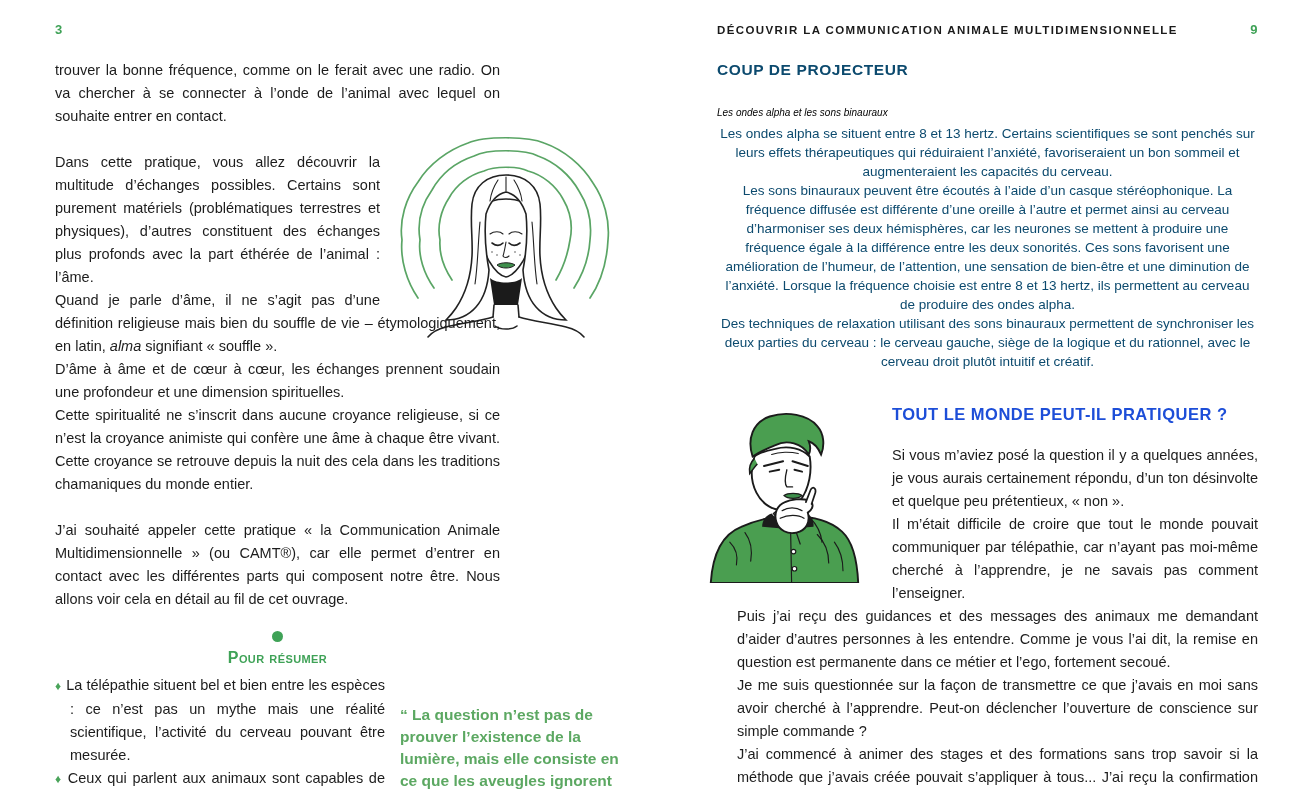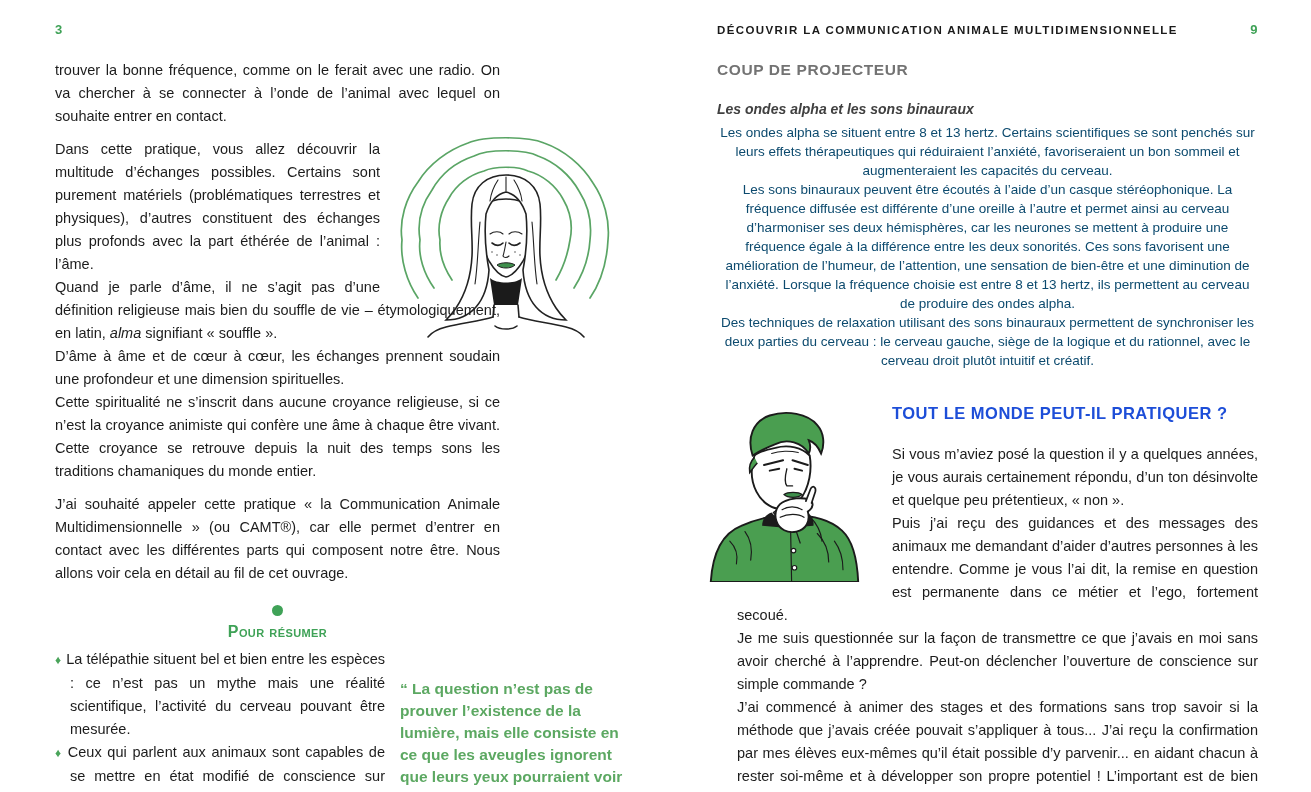--- a/index.html
+++ b/index.html
@@ -15,21 +15,21 @@
   
   .pagenum { font-size:13px; font-weight:bold; color:#3fa257; letter-spacing:0.5px; }
   p.body {
     font-size:14.5px; line-height:23px; text-align:justify; color:#1c1c1c;
   }
   i { font-style:italic; }
 
   
   .page-left { position:absolute; left:55px; top:22px; width:445px; }
   .page-left .pagenum { margin-bottom:22px; }
-  .p-gap { margin-top:10px; }
+  .p-gap { margin-top:23px; }
 
   .woman-float {
     float:right; width:228px; height:178px;
     margin-left:14px; margin-right:-122px; margin-top:2px; margin-bottom:-16px;
   }
   .woman-float svg { width:228px; height:208px; display:block; }
 
   .resume-title {
     margin-top:20px; margin-bottom:7px;
     display:flex; align-items:center; gap:7px;flex-direction:column;
@@ -54,24 +54,24 @@
   .page-right { position:absolute; left:717px; top:22px; width:541px; }
   .running-header {
     display:flex; justify-content:space-between; align-items:baseline; gap:14px;
   }
   .rh-title {
     font-size:11.5px; font-weight:bold; letter-spacing:1.4px; color:#1a1a1a;
     text-transform:uppercase;
   }
   .spotlight { margin-top:24px; }
   .spotlight-title {
-    color:#737373; font-size:15.5px; font-weight:bold; letter-spacing:0.6px; margin-bottom:22px;
+    color:#0c4a6e; font-size:15.5px; font-weight:bold; letter-spacing:0.6px; margin-bottom:28px;
   }
   .spotlight-subtitle {
-    color:#404040; font-size:14px; font-weight:bold; font-style:italic; margin-bottom:6px;
+    color:#000000; font-size:10px; font-weight:normal; font-style:italic; margin-bottom:6px;
   }
   p.green {
     color:#0c4a6e; font-size:13.5px; line-height:19px; text-align:center;
   }
   .practice { margin-top:34px; padding-left:20px; }
   .man-float {
     float:left; width:168px; height:176px;
     margin-left:-37px; margin-right:24px; margin-top:2px; margin-bottom:8px;
   }
   .man-float svg { width:168px; height:176px; display:block; }
@@ -129,21 +129,21 @@
             <path d="M125 187 C138 191 156 193 172 197 C180 199 186 202 190 207"></path>
             <path d="M101 196 C106 200 118 200 123 196"></path>
           </g>
         </g>
       </svg>
     </div>
 
     <p class="body p-gap">Dans cette pratique, vous allez découvrir la multitude d’échanges possibles. Certains sont purement matériels (problématiques terrestres et physiques), d’autres constituent des échanges plus profonds avec la part éthérée de l’animal : l’âme.</p>
     <p class="body"><span>Quand je parle d’âme, il ne s’agit pas d’une définition religieuse mais bien du souffle de vie – étymologiquement, en latin, </span><i>alma</i><span> signifiant « souffle ».</span></p>
     <p class="body">D’âme à âme et de cœur à cœur, les échanges prennent soudain une profondeur et une dimension spirituelles.</p>
-    <p class="body">Cette spiritualité ne s’inscrit dans aucune croyance religieuse, si ce n’est la croyance animiste qui confère une âme à chaque être vivant. Cette croyance se retrouve depuis la nuit des temps sons les traditions chamaniques du monde entier.</p>
+    <p class="body">Cette spiritualité ne s’inscrit dans aucune croyance religieuse, si ce n’est la croyance animiste qui confère une âme à chaque être vivant. Cette croyance se retrouve depuis la nuit des cela dans les traditions chamaniques du monde entier.</p>
     <p class="body p-gap">J’ai souhaité appeler cette pratique « la Communication Animale Multidimensionnelle » (ou CAMT®), car elle permet d’entrer en contact avec les différentes parts qui composent notre être. Nous allons voir cela en détail au fil de cet ouvrage.</p>
 
     <div class="resume-title">
       <span class="resume-dot"></span>
       <span class="resume-label">Pour résumer</span>
     </div>
 
     <div class="quote-float">
       <p class="quote-text">“ La question n’est pas de prouver l’existence de la lumière, mais elle consiste en ce que les aveugles ignorent que leurs yeux pourraient voir quelque chose. ”</p>
 
@@ -205,19 +205,20 @@
               <path d="M83 109 C89 105 98 105 104 109"></path>
               <path d="M81 117 C89 113 100 113 106 117"></path>
               <path d="M98 132 L102 144"></path>
               <path d="M112 116 C120 124 124 133 125 142"></path>
             </g>
           </g>
         </svg>
       </div>
       <h2 class="practice-title">TOUT LE MONDE PEUT-IL PRATIQUER ?</h2>
       <p class="body">Si vous m’aviez posé la question il y a quelques années, je vous aurais certainement répondu, d’un ton désinvolte et quelque peu prétentieux, « non ».</p>
+      <p class="body">Il m’était difficile de croire que tout le monde pouvait communiquer par télépathie, car n’ayant pas moi-même cherché à l’apprendre, je ne savais pas comment l’enseigner.</p>
       <p class="body">Puis j’ai reçu des guidances et des messages des animaux me demandant d’aider d’autres personnes à les entendre. Comme je vous l’ai dit, la remise en question est permanente dans ce métier et l’ego, fortement secoué.</p>
       <p class="body">Je me suis questionnée sur la façon de transmettre ce que j’avais en moi sans avoir cherché à l’apprendre. Peut-on déclencher l’ouverture de conscience sur simple commande ?</p>
       <p class="body">J’ai commencé à animer des stages et des formations sans trop savoir si la méthode que j’avais créée pouvait s’appliquer à tous... J’ai reçu la confirmation par mes élèves eux-mêmes qu’il était possible d’y parvenir... en aidant chacun à rester soi-même et à développer son propre potentiel ! L’important est de bien poser la base.</p>
     </section>
   </div>
 
 </div>
 
 </body></html>

